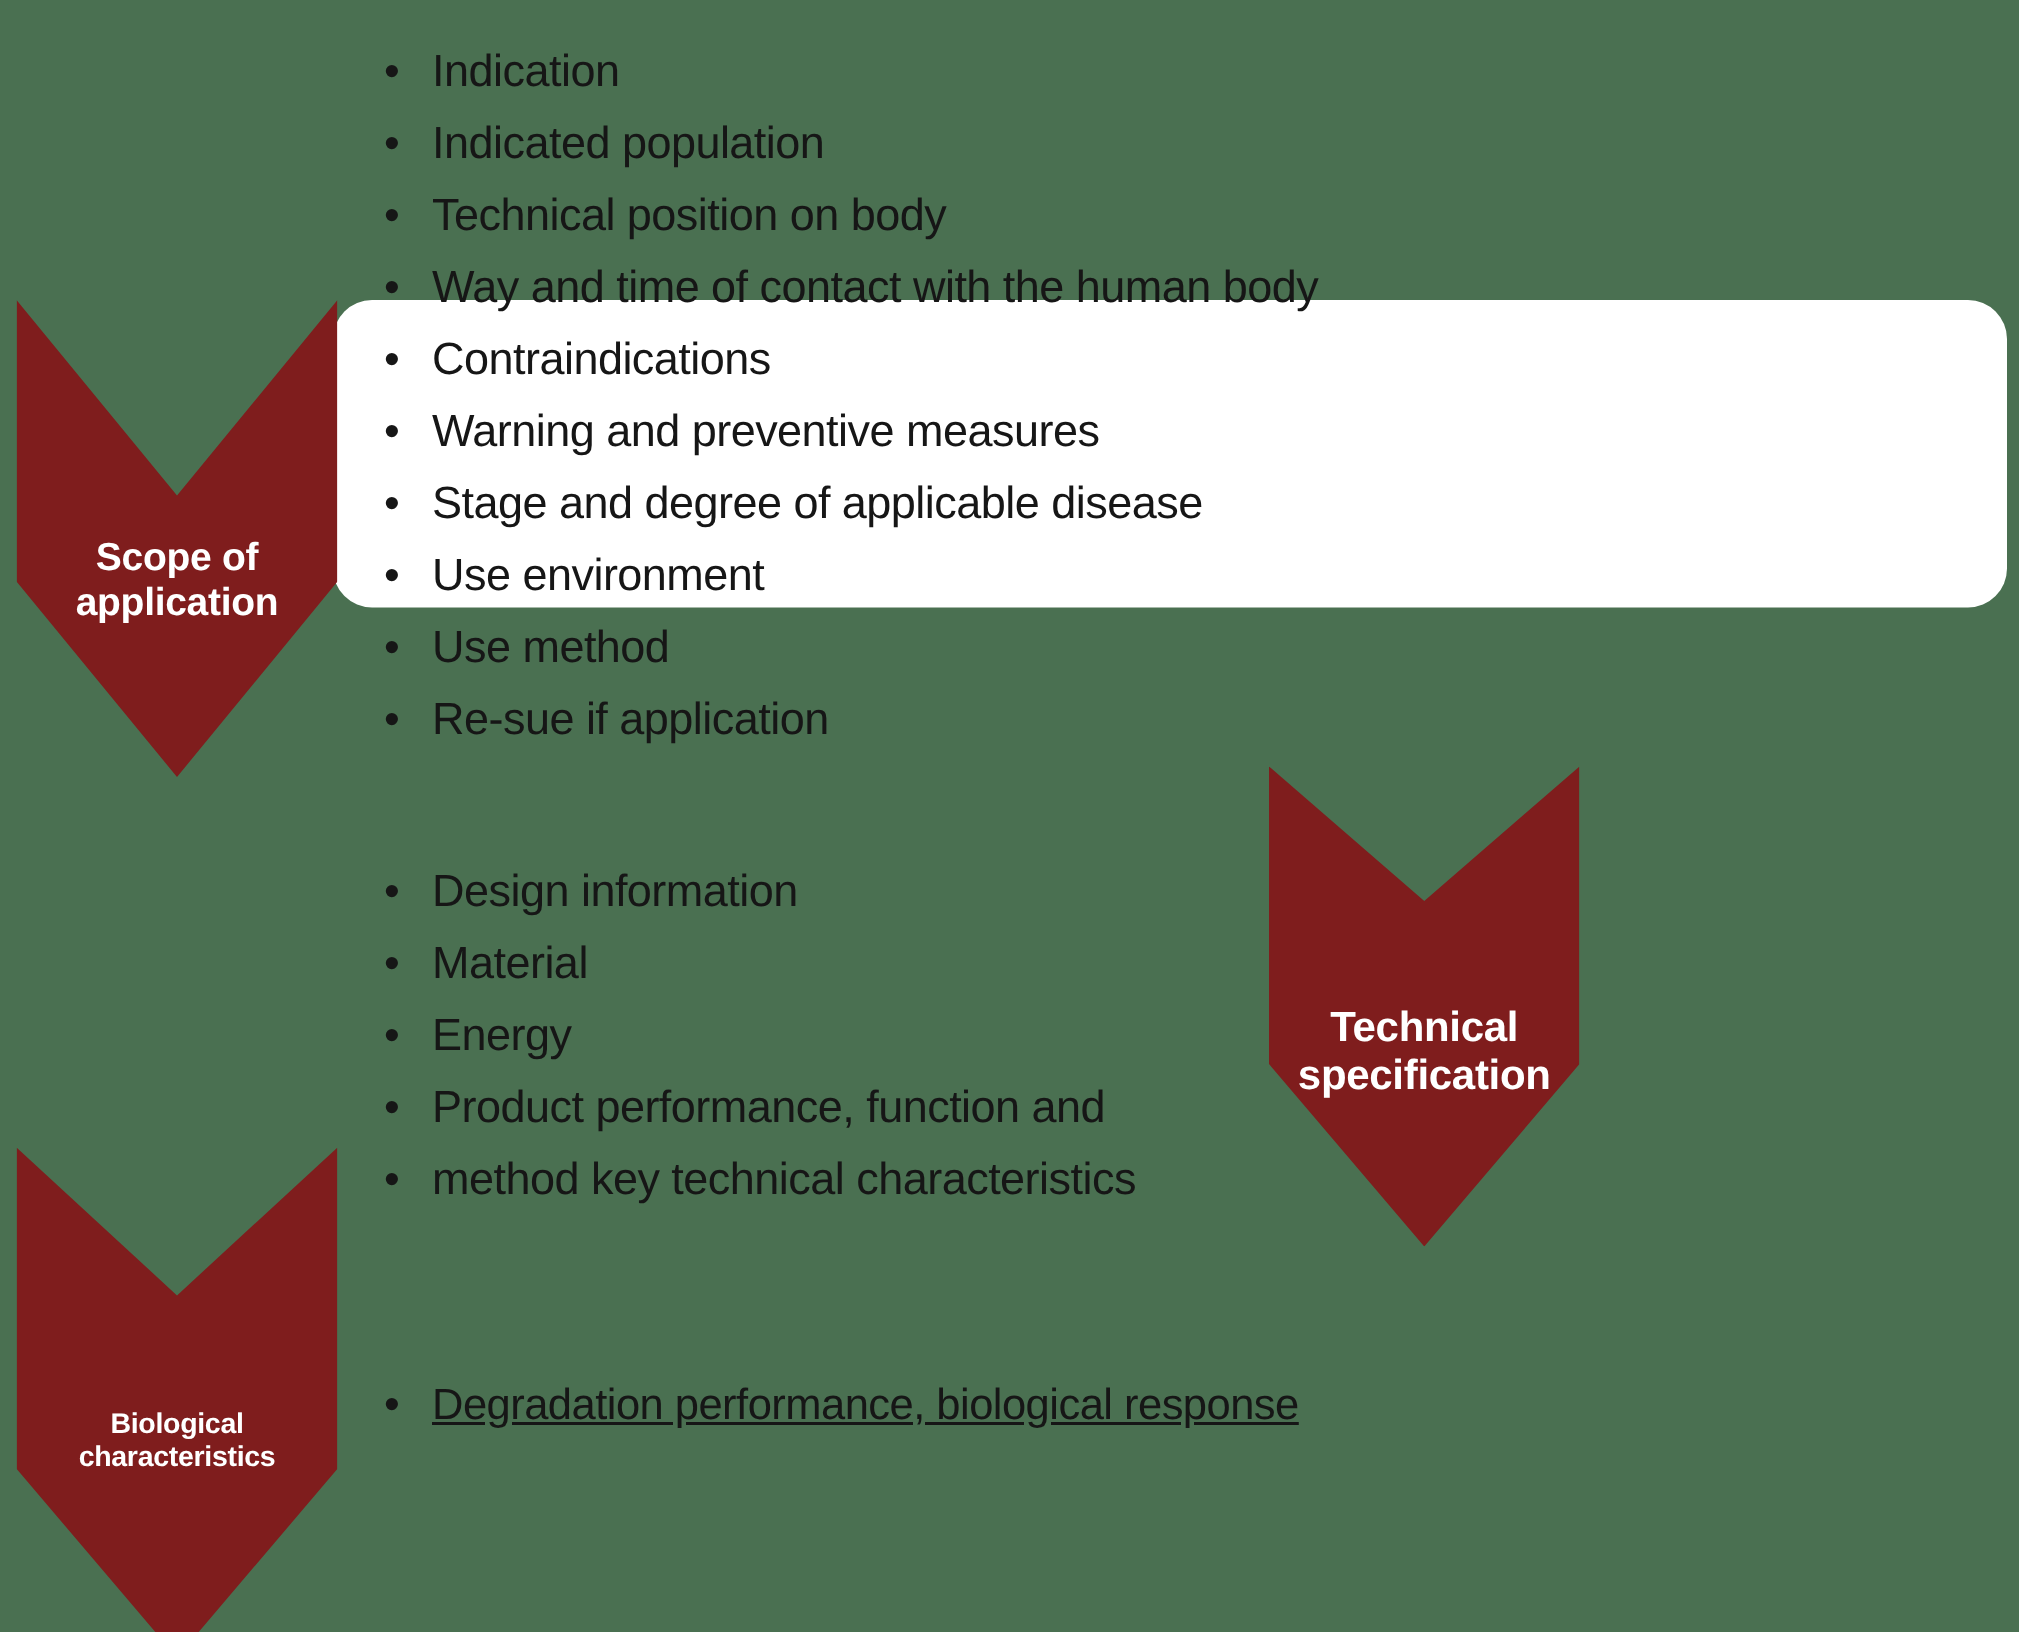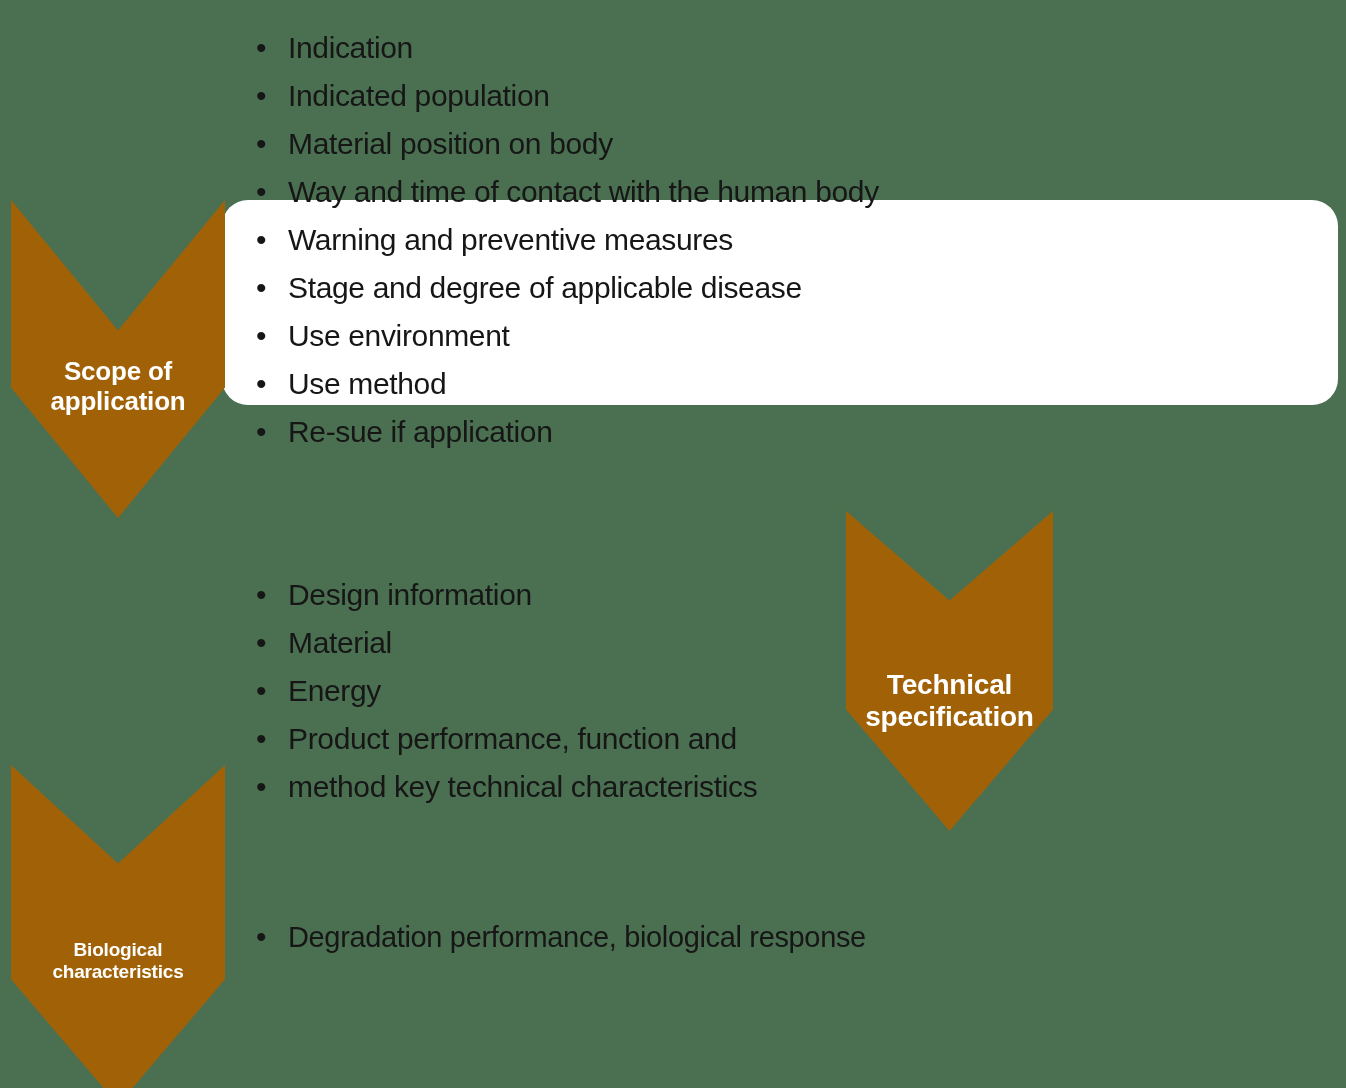--- a/index.html
+++ b/index.html
@@ -27,21 +27,21 @@
     top: 200px;
     width: 1116px;
     height: 205px;
     background: #ffffff;
     border-radius: 26px;
   }
 
   
   .chevron {
     position: absolute;
-    background: #a16207;
+    background: #7f1d1d;
     display: flex;
     align-items: center;
     justify-content: center;
   }
   .chev-sa {
     left: 11px;
     top: 200px;
     width: 214px;
     height: 318px;
     clip-path: polygon(0% 0%, 50% 41%, 100% 0%, 100% 59%, 50% 100%, 0% 59%);
@@ -107,21 +107,21 @@
     top: 0;
     font-size: 30px;
     line-height: 48px;
     color: #161616;
   }
 
   .list-scope    { left: 244px; top: 12px; }
   .list-tech     { left: 244px; top: 559px; }
   .list-bio      { left: 244px; top: 901px; }
 
-  .list-bio .bullet-item { font-size: 29px; }
+  .list-bio .bullet-item { font-size: 29px; text-decoration: underline; }
 </style>
 </head>
 <body>
 
 <div id="canvas">
 
   <div class="white-card"></div>
 
   <div class="chevron chev-sa">
     <span class="chevron-label">Scope of
@@ -134,22 +134,23 @@
   </div>
 
   <div class="chevron chev-bc">
     <span class="chevron-label">Biological
 characteristics</span>
   </div>
 
   <ul class="bullet-list list-scope">
     <li class="bullet-item">Indication</li>
     <li class="bullet-item">Indicated population</li>
-    <li class="bullet-item">Material position on body</li>
+    <li class="bullet-item">Technical position on body</li>
     <li class="bullet-item">Way and time of contact with the human body</li>
+    <li class="bullet-item">Contraindications</li>
     <li class="bullet-item">Warning and preventive measures</li>
     <li class="bullet-item">Stage and degree of applicable disease</li>
     <li class="bullet-item">Use environment</li>
     <li class="bullet-item">Use method</li>
     <li class="bullet-item">Re-sue if application</li>
   </ul>
 
   <ul class="bullet-list list-tech">
     <li class="bullet-item">Design information</li>
     <li class="bullet-item">Material</li>

